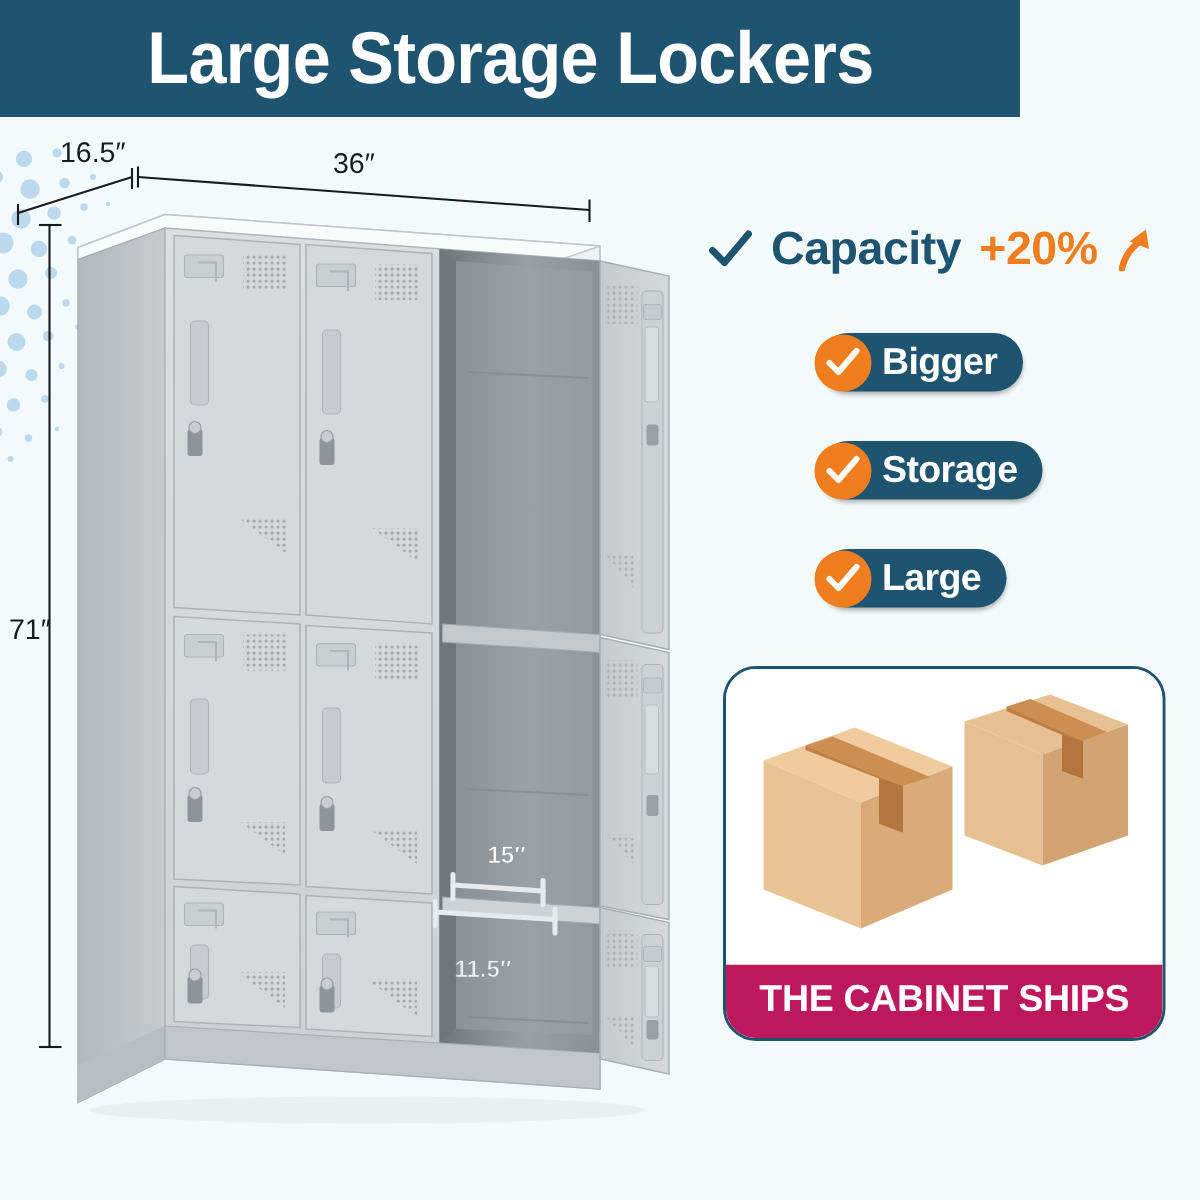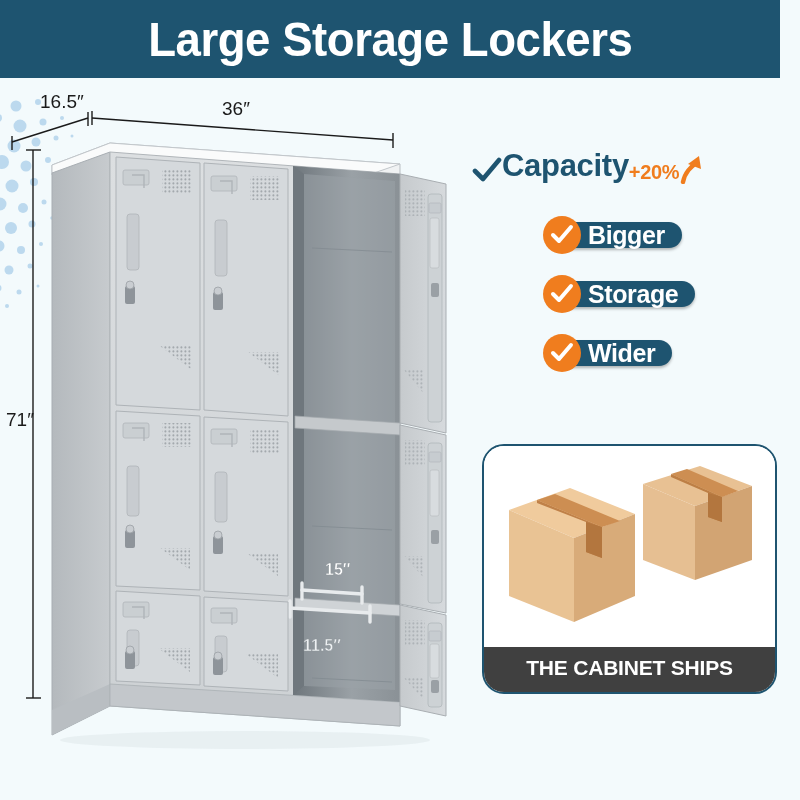--- a/index.html
+++ b/index.html
@@ -7,21 +7,21 @@
   body {
     font-family: "Liberation Sans", sans-serif;
     background: #f3fafc;
     position: relative;
     overflow: hidden;
   }
 
   
   .header {
     position: absolute; left: 0; top: 0;
-    width: 780px; height: 78px;
+    width: 680px; height: 78px;
     background: #1e5470;
     display: flex; align-items: center; justify-content: center;
   }
   .header-title {
     color: #ffffff;
     font-size: 49px;
     font-weight: bold;
     letter-spacing: -0.5px;
     transform: scaleX(0.93);
     white-space: nowrap;
@@ -43,39 +43,39 @@
   .locker-svg { position: absolute; left: 0; top: 0; }
 
   
   .right-col {
     position: absolute; left: 462px; top: 96px;
     width: 338px; height: 700px;
   }
 
   .capacity-line {
     position: absolute; left: 10px; top: 52px;
-    display: flex; align-items: flex-end; gap: 0;
+    display: flex; align-items: center; gap: 12px;
     white-space: nowrap;
   }
   .cap-check { display: block; }
   .cap-text {
     font-size: 31px; font-weight: bold; color: #1e5470;
     letter-spacing: -0.3px;
   }
   .cap-pct {
-    font-size: 20px; font-weight: bold; color: #f07d1e;
+    font-size: 31px; font-weight: bold; color: #f07d1e;
     letter-spacing: -0.3px;
   }
   .cap-arrow { display: block; }
 
   
   .badges { position: absolute; left: 84px; top: 126px; }
   .badge {
     position: relative;
-    height: 26px;
+    height: 39px;
     background: #1e5470;
     border-radius: 20px;
     display: inline-flex;
     align-items: center;
     padding-left: 42px;
     padding-right: 17px;
     margin-bottom: 33px;
     box-shadow: 0 2px 3px rgba(0,0,0,0.28);
   }
   .badge-label {
@@ -105,25 +105,25 @@
     overflow: hidden;
     display: flex; flex-direction: column;
   }
   .ship-photo {
     flex: 1;
     background: #ffffff;
     display: flex; align-items: center; justify-content: center;
     position: relative;
   }
   .ship-caption {
-    background: #404040;
+    background: #be185d;
     color: #ffffff;
     text-align: center;
     padding: 9px 4px 11px;
-    font-size: 21px;
+    font-size: 25px;
     font-weight: bold;
     line-height: 1.18;
     letter-spacing: -0.2px;
   }
   .ship-caption span { display: block; }
 
   
   .dimtext { font-family: "Liberation Sans", sans-serif; }
 </style>
 </head>
@@ -392,21 +392,21 @@
       </span>
       <span class="badge-label">Storage</span>
     </div>
 
     <div class="badge">
       <span class="badge-check-circle">
         <svg width="24" height="22" viewBox="0 0 24 22">
           <path d="M3 11 L9 17 L21 3" fill="none" stroke="#ffffff" stroke-width="4" stroke-linecap="round" stroke-linejoin="round"></path>
         </svg>
       </span>
-      <span class="badge-label">Wider</span>
+      <span class="badge-label">Large</span>
     </div>
 
   </div>
 
   <div class="ship-card">
     <div class="ship-photo">
       <svg width="270" height="170" viewBox="0 0 270 170">
 
         <g>
           <polygon points="148,22 205,4 257,24 200,44" fill="#e8c193"></polygon>

